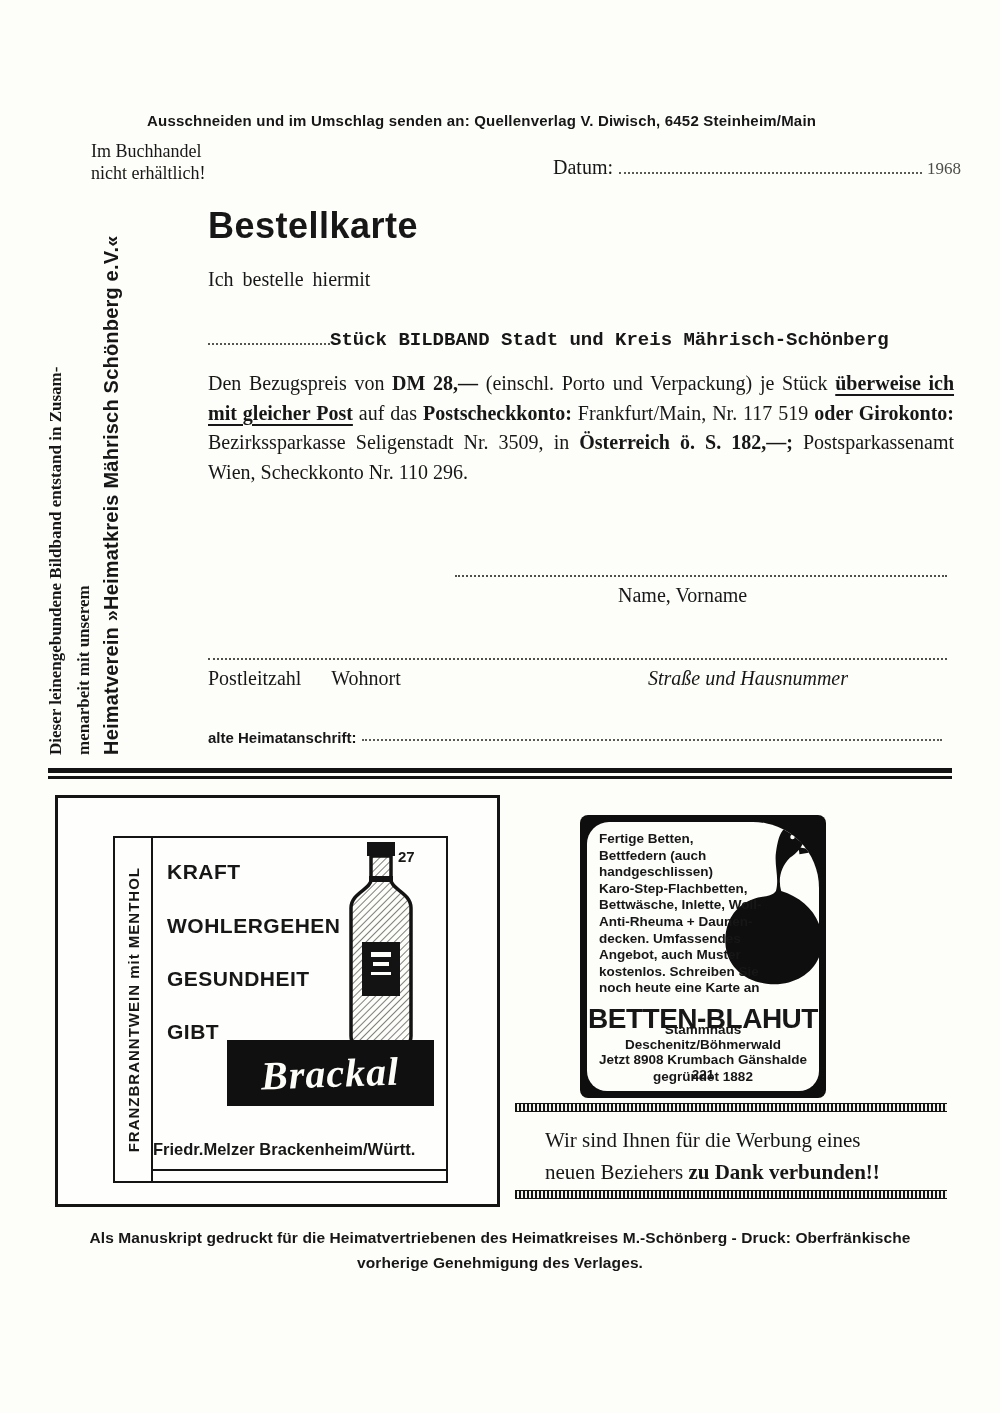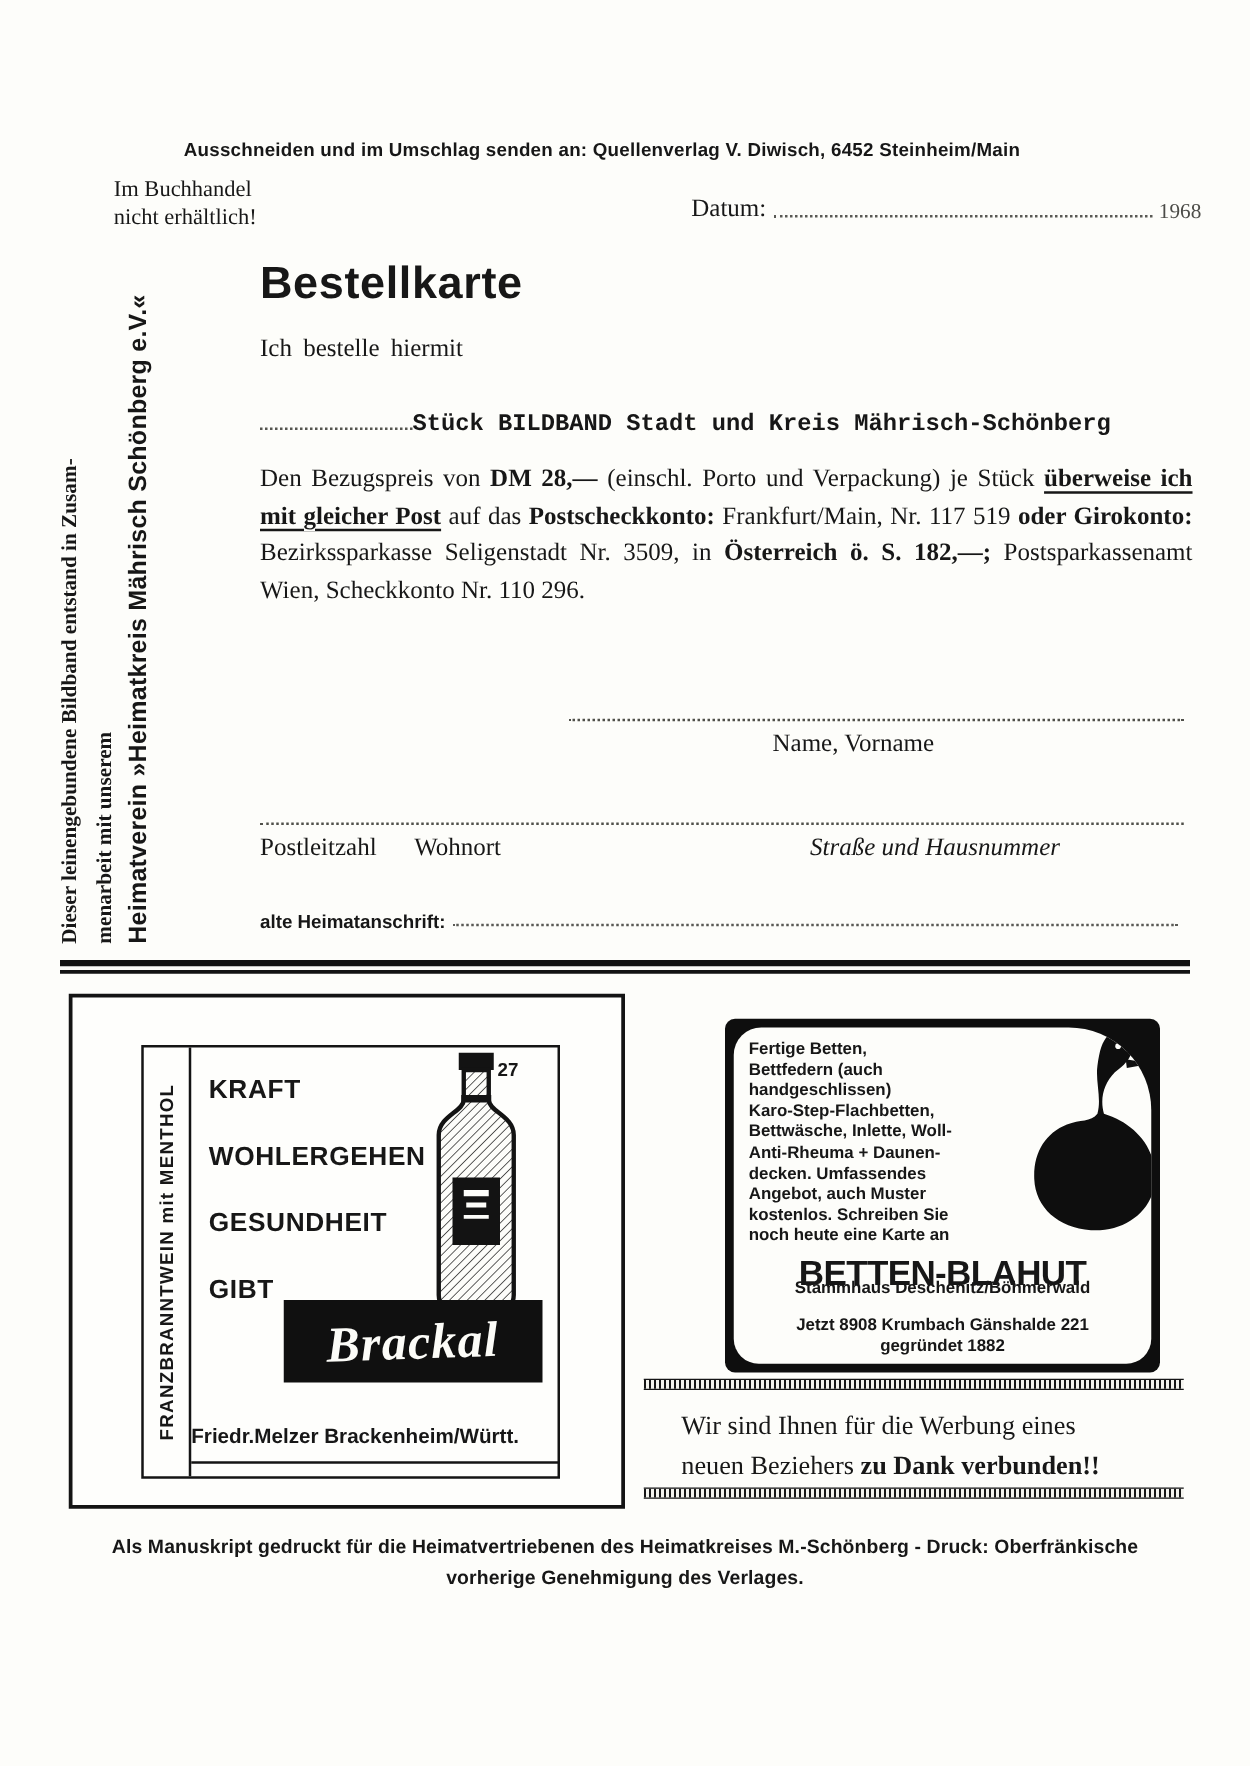--- a/index.html
+++ b/index.html
@@ -71,21 +71,21 @@
   .fb-number { position:absolute; left:283px; top:10px; font:bold 15px "Liberation Sans", sans-serif; }
   .fb-bottle { position:absolute; left:213px; top:4px; width:106px; height:210px; }
   .fb-logo { position:absolute; left:112px; top:202px; width:207px; height:66px; background:#101010;
     display:flex; align-items:center; justify-content:center; }
   .fb-logo-text { color:#fcfcf8; font:bold italic 40px "Liberation Serif", serif;
     transform:rotate(-2deg); letter-spacing:1px; }
   .fb-imprint { position:absolute; left:38px; top:302px; width:294px;
     font:bold 16.5px "Liberation Sans", sans-serif; border-bottom:2px solid #141414; padding-bottom:10px; }
 
   
-  .ad-betten { left:580px; top:815px; width:348px; height:283px; background:#0e0e0e; border-radius:8px; padding:7px;text-decoration:underline; }
+  .ad-betten { left:580px; top:815px; width:246px; height:283px; background:#0e0e0e; border-radius:8px; padding:7px;text-decoration:underline; }
   .bb-inner { position:relative; width:100%; height:100%; background:#fdfdfa;
     border-radius:22px 66px 20px 20px; overflow:hidden; }
   .bb-lines { position:absolute; left:12px; top:9px; font:bold 13.5px "Liberation Sans", sans-serif; line-height:16.6px; }
   .bb-swan { position:absolute; right:-4px; top:-2px; width:122px; height:168px; }
   .bb-brand { position:absolute; left:0; right:0; top:181px; text-align:center;
     font:bold 28px "Liberation Sans", sans-serif; letter-spacing:-0.5px; }
   .bb-addr { position:absolute; left:0; right:0; text-align:center; font:bold 13.5px "Liberation Sans", sans-serif; }
   .bb-a1 { top:200px; } .bb-a2 { top:230px; } .bb-a3 { top:247px; }
 
   .hatch { left:515px; width:432px; height:9px;

